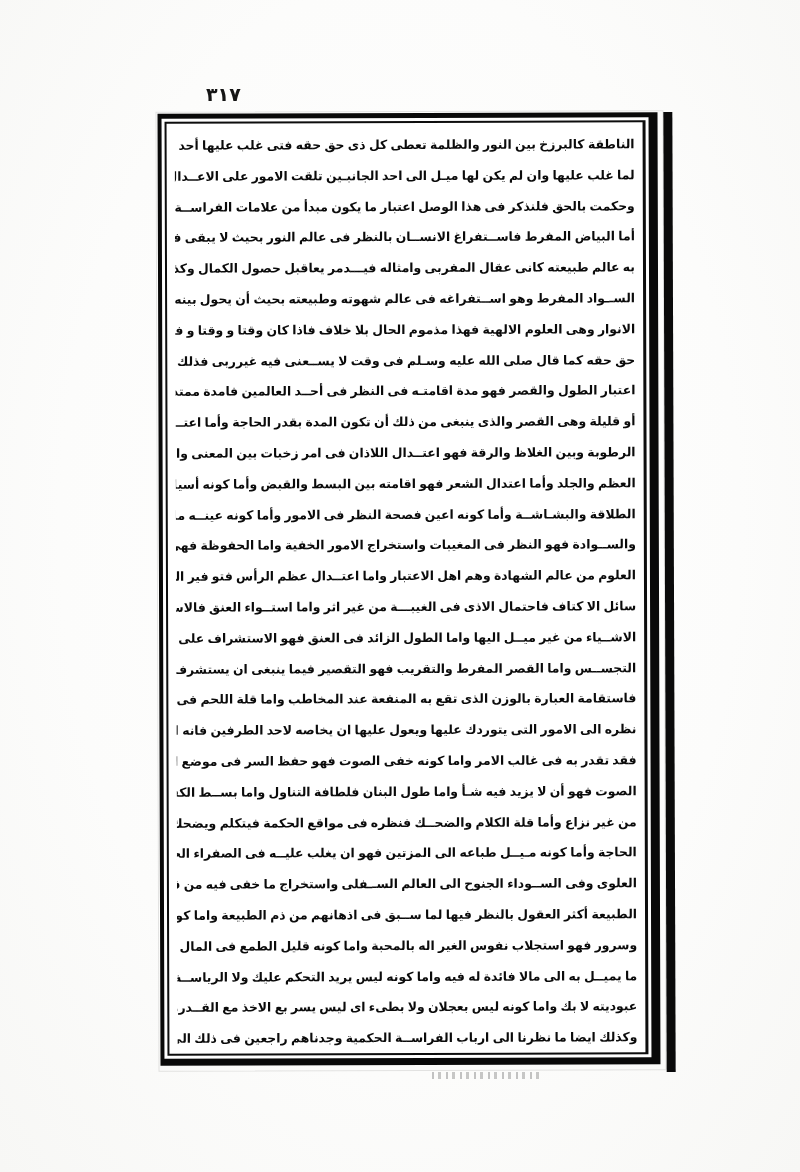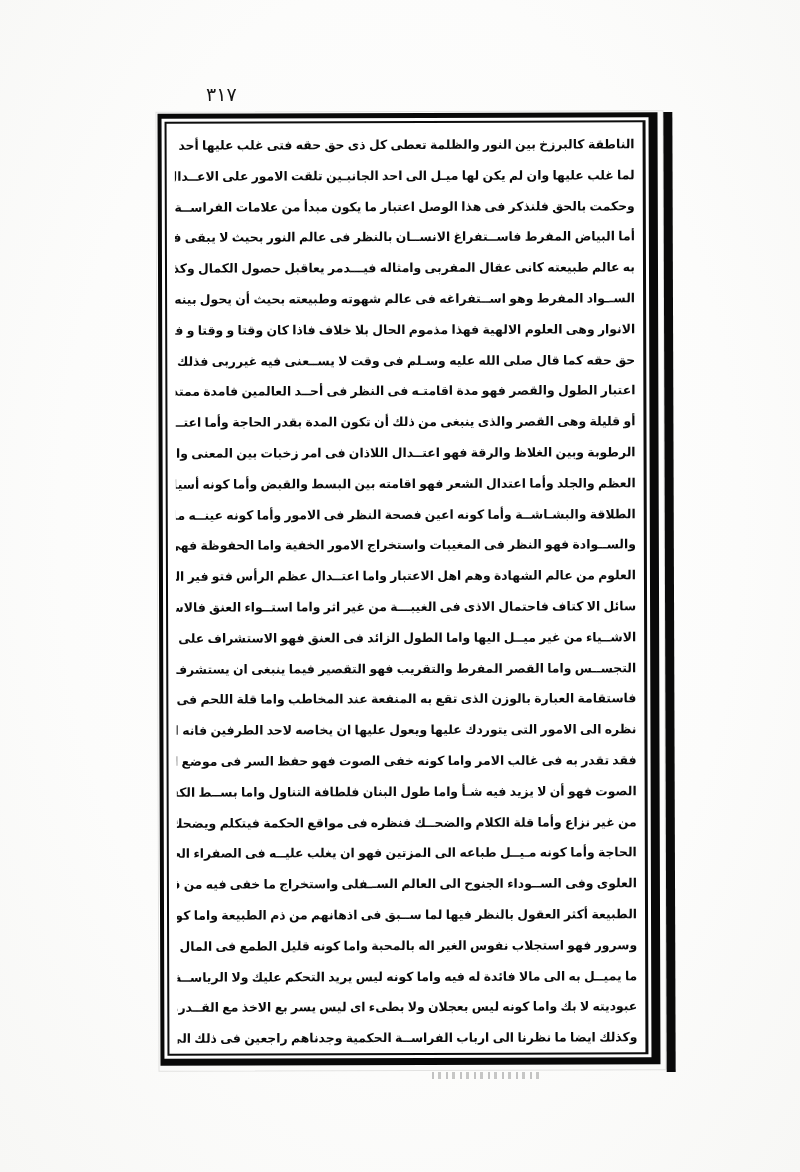--- a/index.html
+++ b/index.html
@@ -29,21 +29,21 @@
     pointer-events: none;
   }
 
   
   #page-number {
     position: absolute;
     left: 206px;
     top: 83px;
     font-family: "DejaVu Sans", sans-serif;
     font-size: 19px;
-    font-weight: 400;
+    font-weight: 700;
     letter-spacing: 0.5px;
     color: #141414;
     direction: rtl;
     unicode-bidi: isolate;
   }
 
   
   #frame-outer {
     position: absolute;
     left: 159px;

